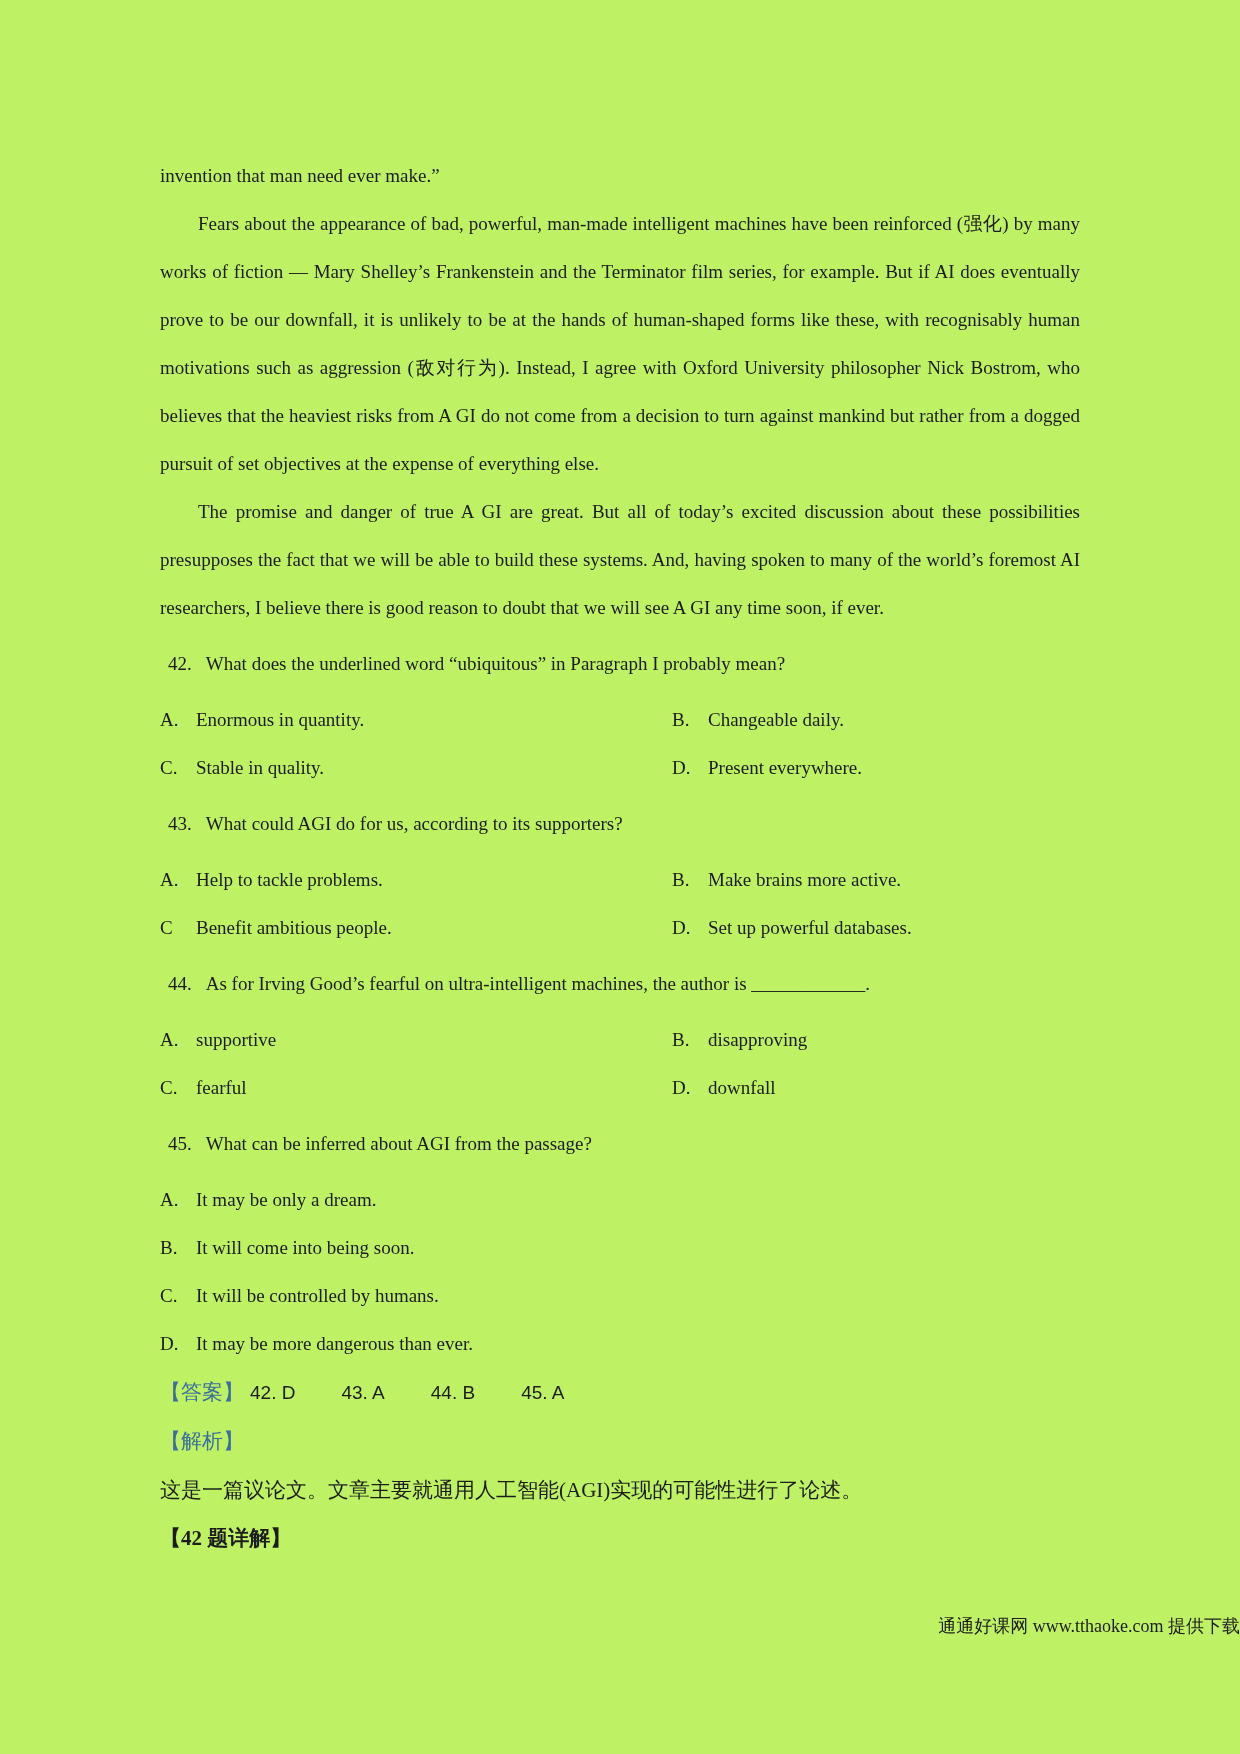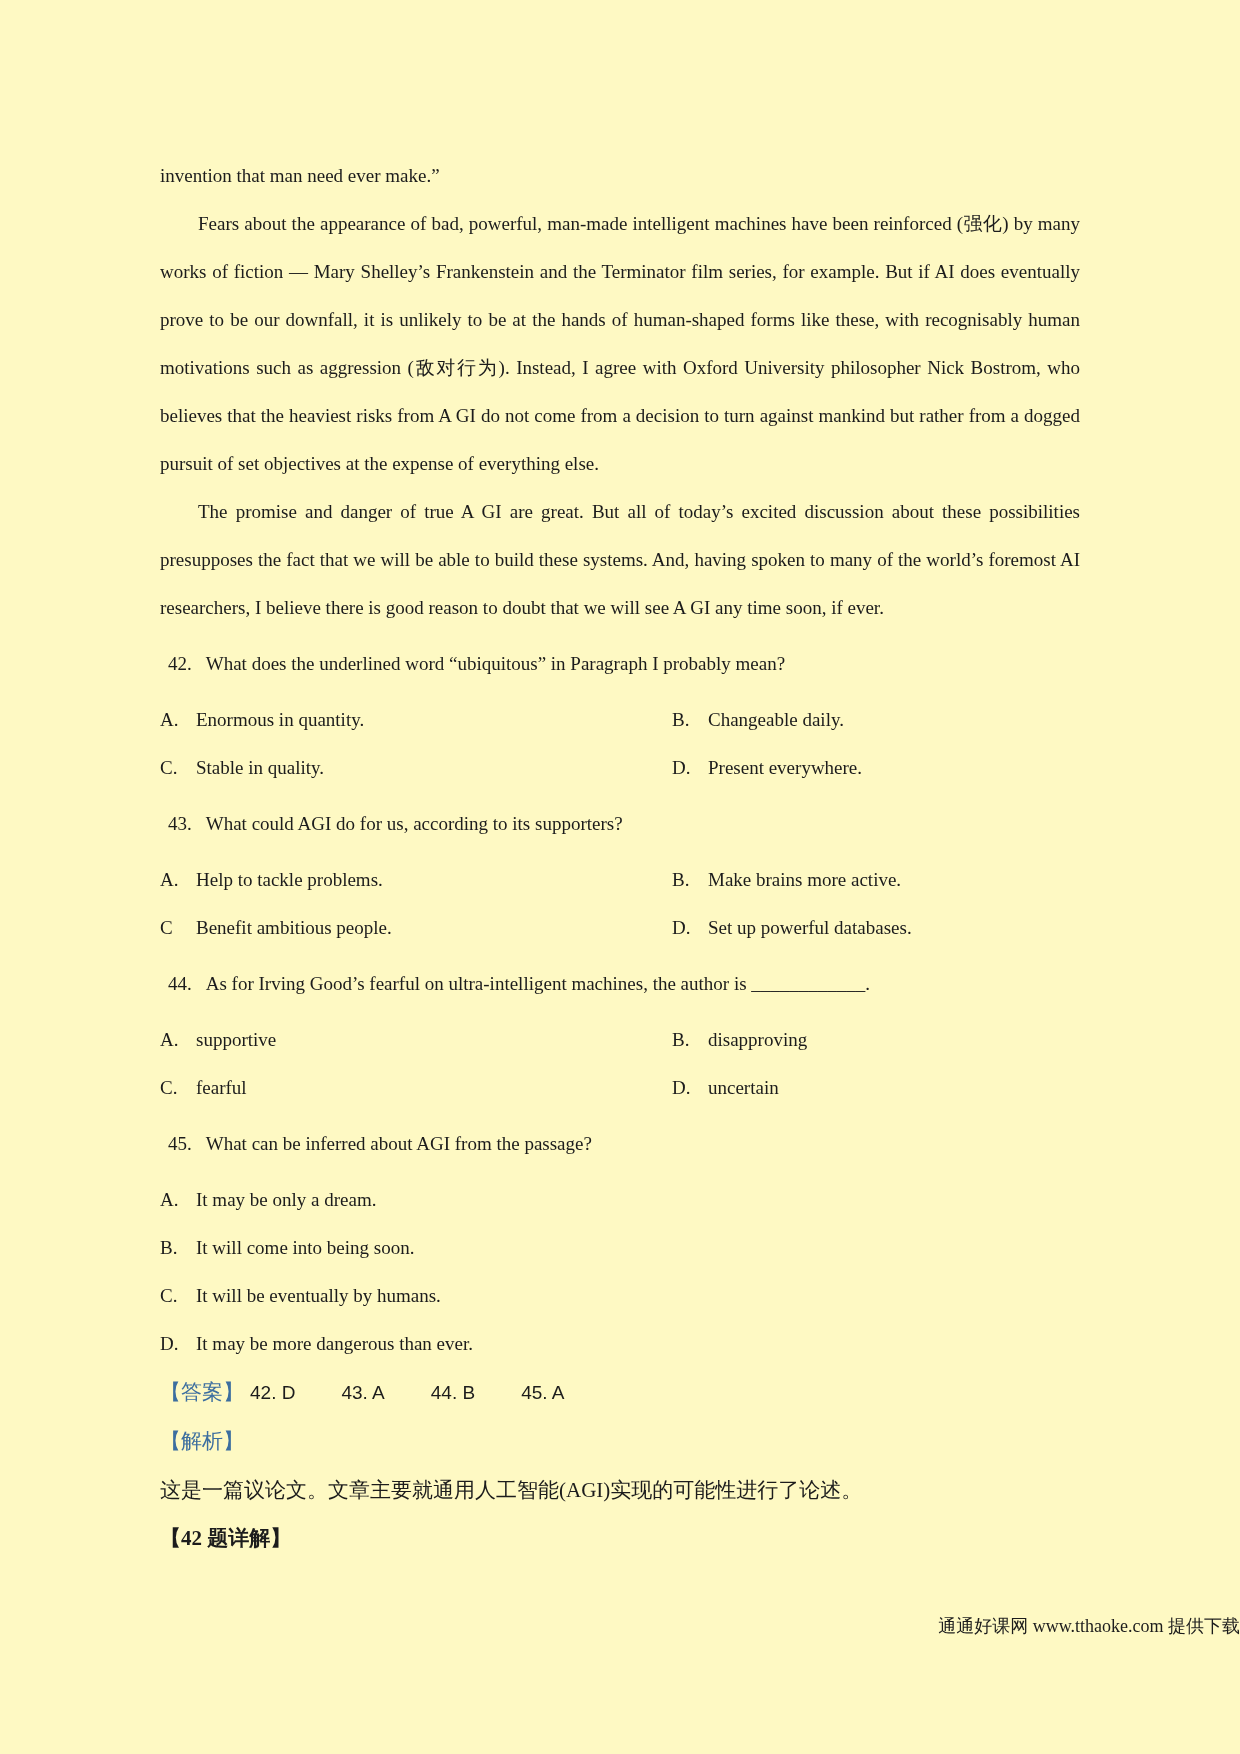--- a/index.html
+++ b/index.html
@@ -1,21 +1,21 @@
 <!DOCTYPE html>
 <html><head>
 <meta charset="utf-8">
 <style>
   html, body { margin: 0; padding: 0; background: #e8e8e8; }
   .page {
     position: relative;
     width: 1240px;
     height: 1754px;
     margin: 0 auto;
-    background: #fef9c3;
+    background: #bef264;
     font-family: "Liberation Serif", serif;
     color: #1c1c1c;
     overflow: hidden;
   }
   .content {
     position: absolute;
     left: 160px;
     top: 152px;
     width: 920px;
     font-size: 19px;
@@ -105,36 +105,36 @@
     <div>
       <div class="q-line">
         <span class="q-num">44.</span><span>As for Irving Good’s fearful on ultra-intelligent machines, the author is ____________.</span>
       </div>
       <div class="opt-row">
         <div class="opt"><span class="opt-label">A.</span><span>supportive</span></div>
         <div class="opt"><span class="opt-label">B.</span><span>disapproving</span></div>
       </div>
       <div class="opt-row">
         <div class="opt"><span class="opt-label">C.</span><span>fearful</span></div>
-        <div class="opt"><span class="opt-label">D.</span><span>uncertain</span></div>
+        <div class="opt"><span class="opt-label">D.</span><span>downfall</span></div>
       </div>
     </div>
 
     <div>
       <div class="q-line">
         <span class="q-num">45.</span><span>What can be inferred about AGI from the passage?</span>
       </div>
       <div class="opt-row single">
         <div class="opt"><span class="opt-label">A.</span><span>It may be only a dream.</span></div>
       </div>
       <div class="opt-row single">
         <div class="opt"><span class="opt-label">B.</span><span>It will come into being soon.</span></div>
       </div>
       <div class="opt-row single">
-        <div class="opt"><span class="opt-label">C.</span><span>It will be eventually by humans.</span></div>
+        <div class="opt"><span class="opt-label">C.</span><span>It will be controlled by humans.</span></div>
       </div>
       <div class="opt-row single">
         <div class="opt"><span class="opt-label">D.</span><span>It may be more dangerous than ever.</span></div>
       </div>
     </div>
 
     <div class="answer-line">
       <span class="marker accent" style="color: rgb(60, 110, 159);">【答案】</span><span class="ans-item">42. D</span><span class="ans-item">43. A</span><span class="ans-item">44. B</span><span class="ans-item">45. A</span>
     </div>
 

